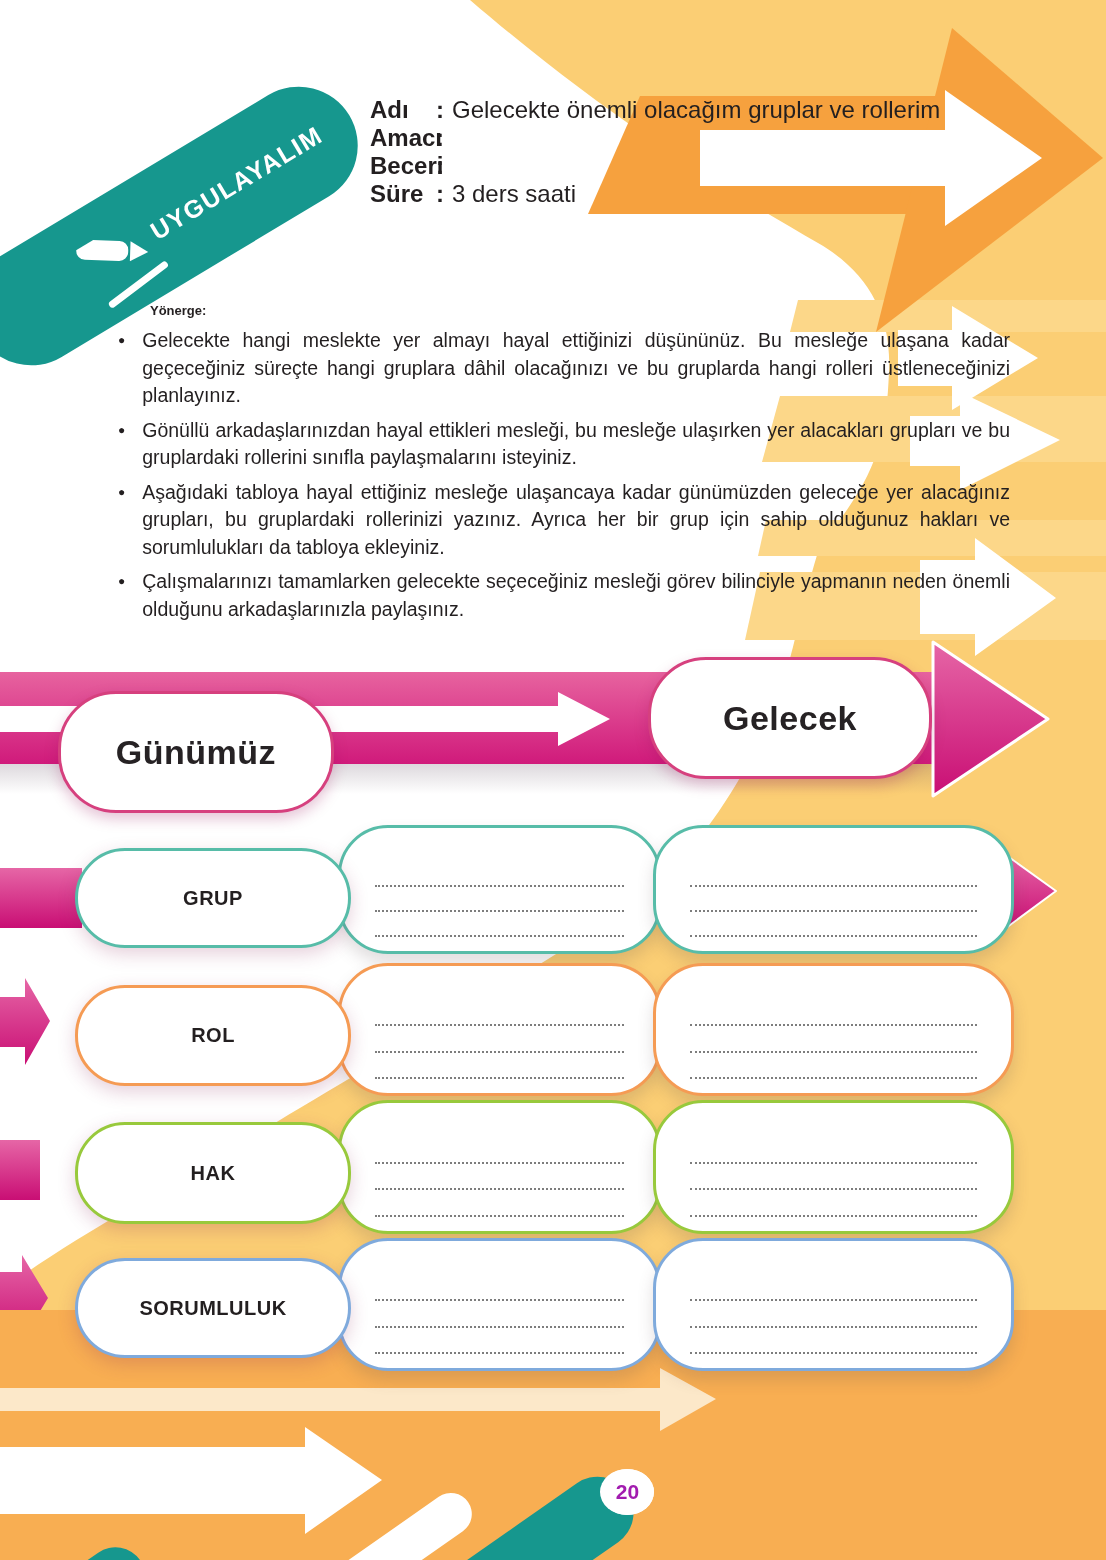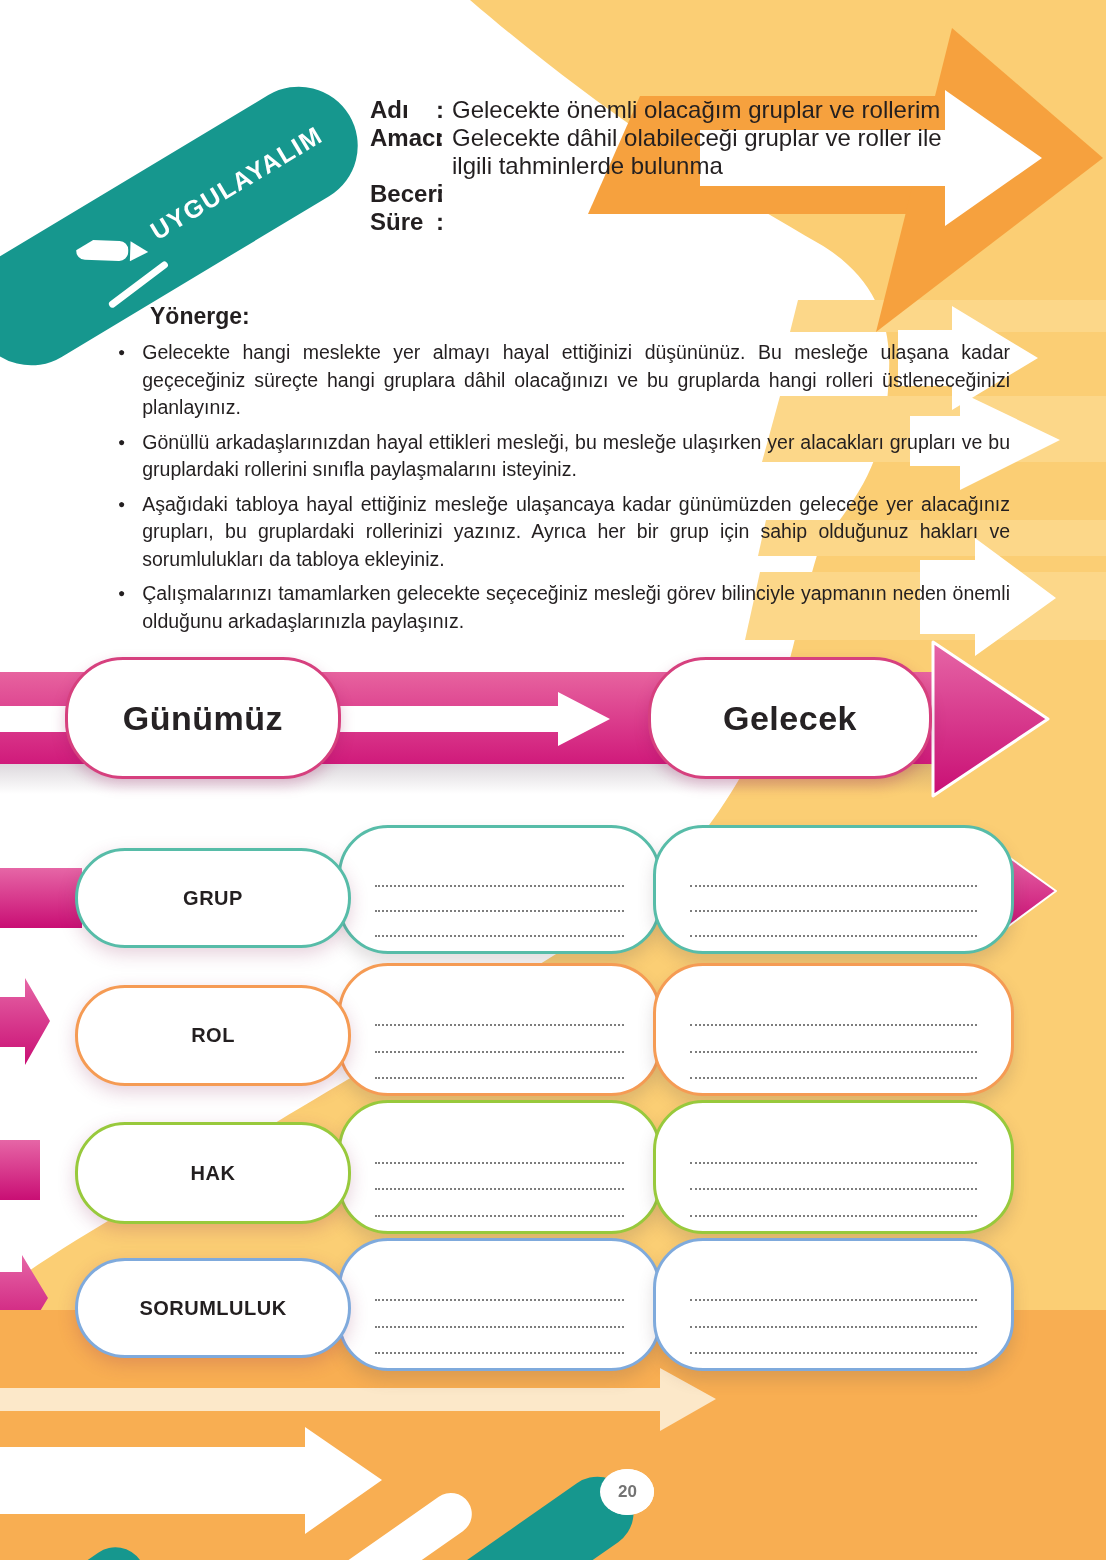--- a/index.html
+++ b/index.html
@@ -26,34 +26,34 @@
   
   .activity{position:absolute;left:370px;top:96px;width:610px;z-index:2;}
   .activity-title{font-size:23px;font-weight:bold;margin-bottom:12px;}
   .field{display:flex;font-size:24px;line-height:28px;}
   .f-label{width:66px;font-weight:bold;flex:none;}
   .f-colon{width:16px;font-weight:bold;flex:none;}
   .f-value{flex:1;}
 
   
   .directions{position:absolute;left:118px;top:303px;width:892px;z-index:2;}
-  .d-title{font-weight:bold;font-size:23px;margin-left:32px;margin-bottom:9px;}
+  .d-title{font-weight:bold;font-size:13px;margin-left:32px;margin-bottom:9px;}
   .bullet{display:flex;gap:17px;font-size:19.5px;line-height:27.5px;text-align:justify;margin-bottom:7px;}
   .b-marker{flex:none;font-size:12px;line-height:27.5px;}
   .b-text{flex:1;}
 
   
   .hdr-box{
     position:absolute;top:657px;height:116px;background:#fff;
     border:3px solid #D6407E;border-radius:58px;z-index:2;
     display:flex;align-items:center;justify-content:center;
     font-weight:bold;font-size:34px;color:#262224;letter-spacing:.5px;
     box-shadow:0 6px 14px rgba(150,20,90,.25);
   }
-  #box-gunumuz{left:65px;width:270px;}
+  #box-gunumuz{left:58px;width:270px;margin-top:34px;}
   #box-gelecek{left:648px;width:278px;}
 
   
   .trow{position:absolute;left:0;width:1106px;z-index:2;}
   .label-box{
     position:absolute;left:75px;width:270px;background:#fff;
     border:3px solid var(--rc,#999);border-radius:50px;
     display:flex;align-items:center;justify-content:center;
     font-weight:bold;font-size:20px;letter-spacing:.5px;
     box-shadow:0 6px 18px rgba(140,40,90,.22);z-index:3;
@@ -74,21 +74,21 @@
   #row2 .label-box{top:1122px;height:96px;}
   #row2 .cell{top:1100px;height:128px;}
   #row3 .label-box{top:1258px;height:94px;}
   #row3 .cell{top:1238px;height:127px;}
 
   
   .page-badge{
     position:absolute;left:601px;top:1469px;width:53px;height:46px;
     background:#fff;border-radius:50%;z-index:3;
     display:flex;align-items:center;justify-content:center;
-    font-weight:bold;font-size:17px;color:#737373;
+    font-weight:bold;font-size:21px;color:#a21caf;
   }
 </style>
 </head>
 <body>
 
 <svg class="bg-svg" viewBox="0 0 1106 1560" xmlns="http://www.w3.org/2000/svg">
   <defs>
     <linearGradient id="gMag" x1="0" y1="0" x2="0" y2="1">
       <stop offset="0" stop-color="#E666A6"></stop>
         <stop offset="1" stop-color="#C90E74"></stop>
@@ -152,29 +152,29 @@
 
 <div class="activity">
   <div class="field">
     <span class="f-label">Adı</span>
     <span class="f-colon">:</span>
     <span class="f-value">Gelecekte önemli olacağım gruplar ve rollerim</span>
   </div>
   <div class="field">
     <span class="f-label">Amacı</span>
     <span class="f-colon">:</span>
-    <span class="f-value" style="max-width:560px;">Gelecekte dâhil olabileceği gruplar ve roller ile ilgili tahminlerde bulunma</span>
   </div>
   <div class="field">
     <span class="f-label">Beceri</span>
     <span class="f-colon">:</span>
   </div>
   <div class="field">
     <span class="f-label">Süre</span>
     <span class="f-colon">:</span>
+    <span class="f-value">3 ders saati</span>
   </div>
 </div>
 
 <div class="directions">
   <div class="d-title">Yönerge:</div>
   <div class="bullet">
     <span class="b-marker">●</span>
     <span class="b-text">Gelecekte hangi meslekte yer almayı hayal ettiğinizi düşününüz. Bu mesleğe ulaşana kadar geçeceğiniz süreçte hangi gruplara dâhil olacağınızı ve bu gruplarda hangi rolleri üstleneceğinizi planlayınız.</span>
   </div>
   <div class="bullet">

